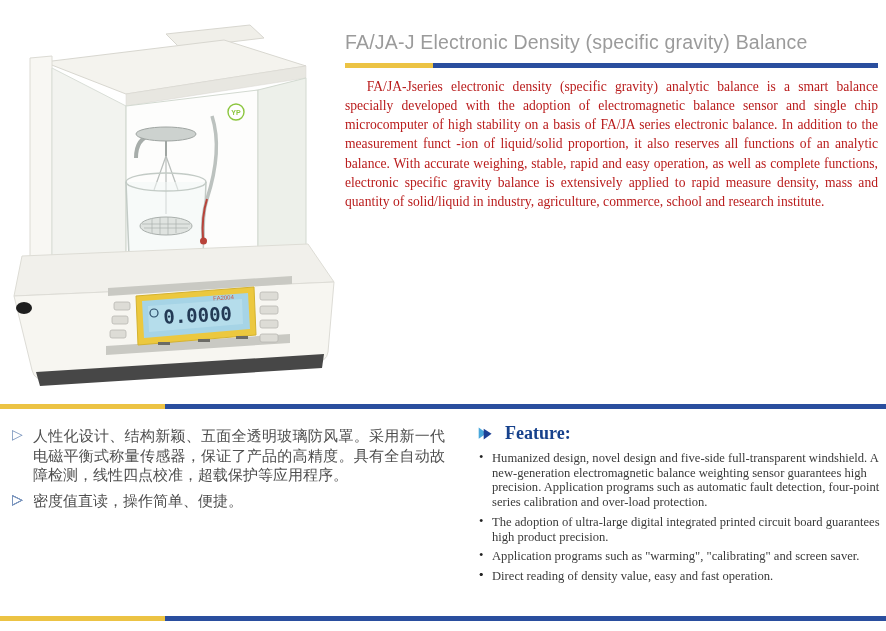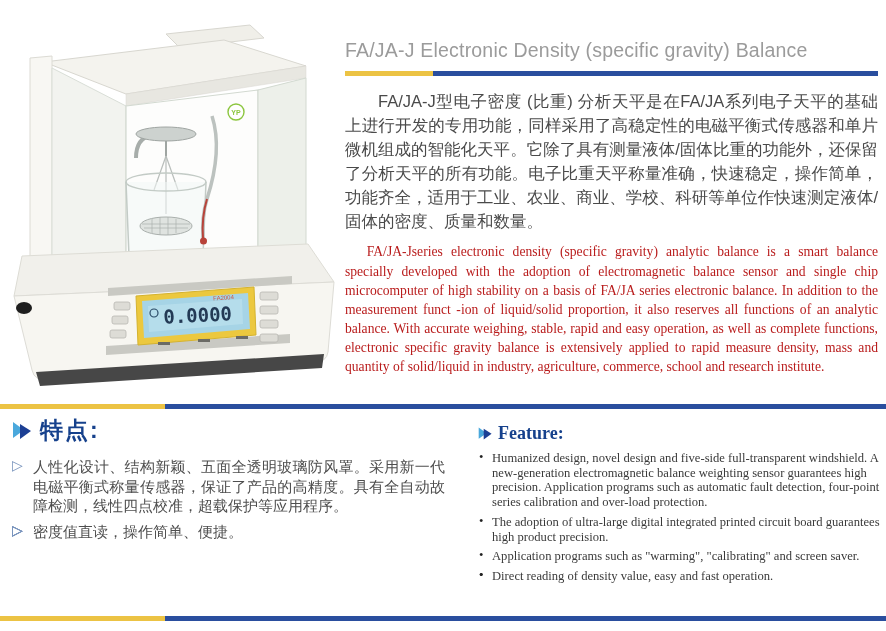--- a/index.html
+++ b/index.html
@@ -13,21 +13,21 @@
   
   .hero { position:absolute; left:8px; top:16px; width:332px; height:388px; }
 
   
   .right-col { position:absolute; left:345px; top:26px; width:533px; }
   .title-zh {
     font-size:27px; font-weight:bold; color:#2b4fa3;
     white-space:nowrap; letter-spacing:0.5px; line-height:1.15;
   }
   .title-en {
-    font-size:19.5px; color:#9b9b9b; margin-top:13px; white-space:nowrap;
+    font-size:19.5px; color:#9b9b9b; margin-top:5px; white-space:nowrap;
     letter-spacing:0.2px;
   }
   .rule { display:flex; height:5px; margin-top:9px; }
   .rule .seg-y { background:#ecc344; }
   .rule .seg-b { background:#2a4e9e; flex:1; }
   .rule-title .seg-y { width:88px; }
 
   .intro-zh {
     margin-top:13px; font-size:16.5px; line-height:1.46; color:#4a4a4a;
     text-align:justify; text-indent:2em;
@@ -47,21 +47,21 @@
 
   
   .features-zh { position:absolute; left:12px; top:415px; width:433px; }
   .features-en { position:absolute; left:478px; top:423px; width:404px; }
 
   .heading-zh {
     display:flex; align-items:center; gap:7px;
     font-size:23px; font-weight:bold; color:#16418c; letter-spacing:2px;
   }
   .heading-en {
-    display:flex; align-items:center; gap:5px;
+    display:flex; align-items:center; gap:12px;
     font-family:"Liberation Serif", serif;
     font-size:18px; font-weight:bold; color:#16418c;
   }
   .arrow-icon { flex:0 0 auto; }
 
   .features-zh ul {
     list-style:none; margin:11px 0 0 0; padding:0;
     font-size:15px; line-height:1.3; color:#4e4e4e;
   }
   .features-zh li { position:relative; padding-left:21px; margin-bottom:6px; text-align:justify; }
@@ -168,37 +168,29 @@
       </g>
     </svg>
   </figure>
 
   <section class="right-col">
     <div class="title-en">FA/JA-J Electronic Density (specific gravity) Balance</div>
     <div class="rule rule-title">
       <span class="seg-y"></span>
       <span class="seg-b"></span>
     </div>
-    <p class="intro-zh" style="margin-bottom:0">FA/JA-J型电子密度 (比重) 分析天平是在FA/JA系列电子天平的基础上进行开发的专用功能，同样采用了高稳定性的电磁平衡式传感器和单片微机组成的智能化天平。它除了具有测量液体/固体比重的功能外，还保留了分析天平的所有功能。电子比重天平称量准确，快速稳定，操作简单，功能齐全，适用于工业、农业、商业、学校、科研等单位作快速测定液体/固体的密度、质量和数量。</p>
     <p class="intro-en" style="margin-bottom:0">FA/JA-Jseries electronic density (specific gravity) analytic balance is a smart balance specially developed with the adoption of electromagnetic balance sensor and single chip microcomputer of high stability on a basis of FA/JA series electronic balance. In addition to the measurement funct -ion of liquid/solid proportion, it also reserves all functions of an analytic balance. With accurate weighing, stable, rapid and easy operation, as well as complete functions, electronic specific gravity balance is extensively applied to rapid measure density, mass and quantity of solid/liquid in industry, agriculture, commerce, school and research institute.</p>
   </section>
 
   <div class="divider divider-mid">
     <span class="seg-y"></span>
     <span class="seg-b"></span>
   </div>
 
   <section class="features-zh">
-    <h2 class="heading-zh" style="margin:0">
-      <svg class="arrow-icon" width="21" height="21" viewBox="0 0 21 21">
-        <polygon points="1,2 12,10 1,18" fill="#4aa8dc"></polygon>
-        <polygon points="8,4 19,11 8,19" fill="#1c3f94"></polygon>
-      </svg>
-      <span>特点:</span>
-    </h2>
     <ul>
       <li><span class="marker-zh">▷</span><span>人性化设计、结构新颖、五面全透明玻璃防风罩。采用新一代电磁平衡式称量传感器，保证了产品的高精度。具有全自动故障检测，线性四点校准，超载保护等应用程序。</span></li>
       <li><span class="marker-zh">▷</span></li>
       <li><span class="marker-zh">▷</span></li>
       <li><span class="marker-zh">▷</span></li>
       <li><span class="marker-zh">▷</span><span>密度值直读，操作简单、便捷。</span></li>
     </ul>
   </section>
 
   <section class="features-en">

